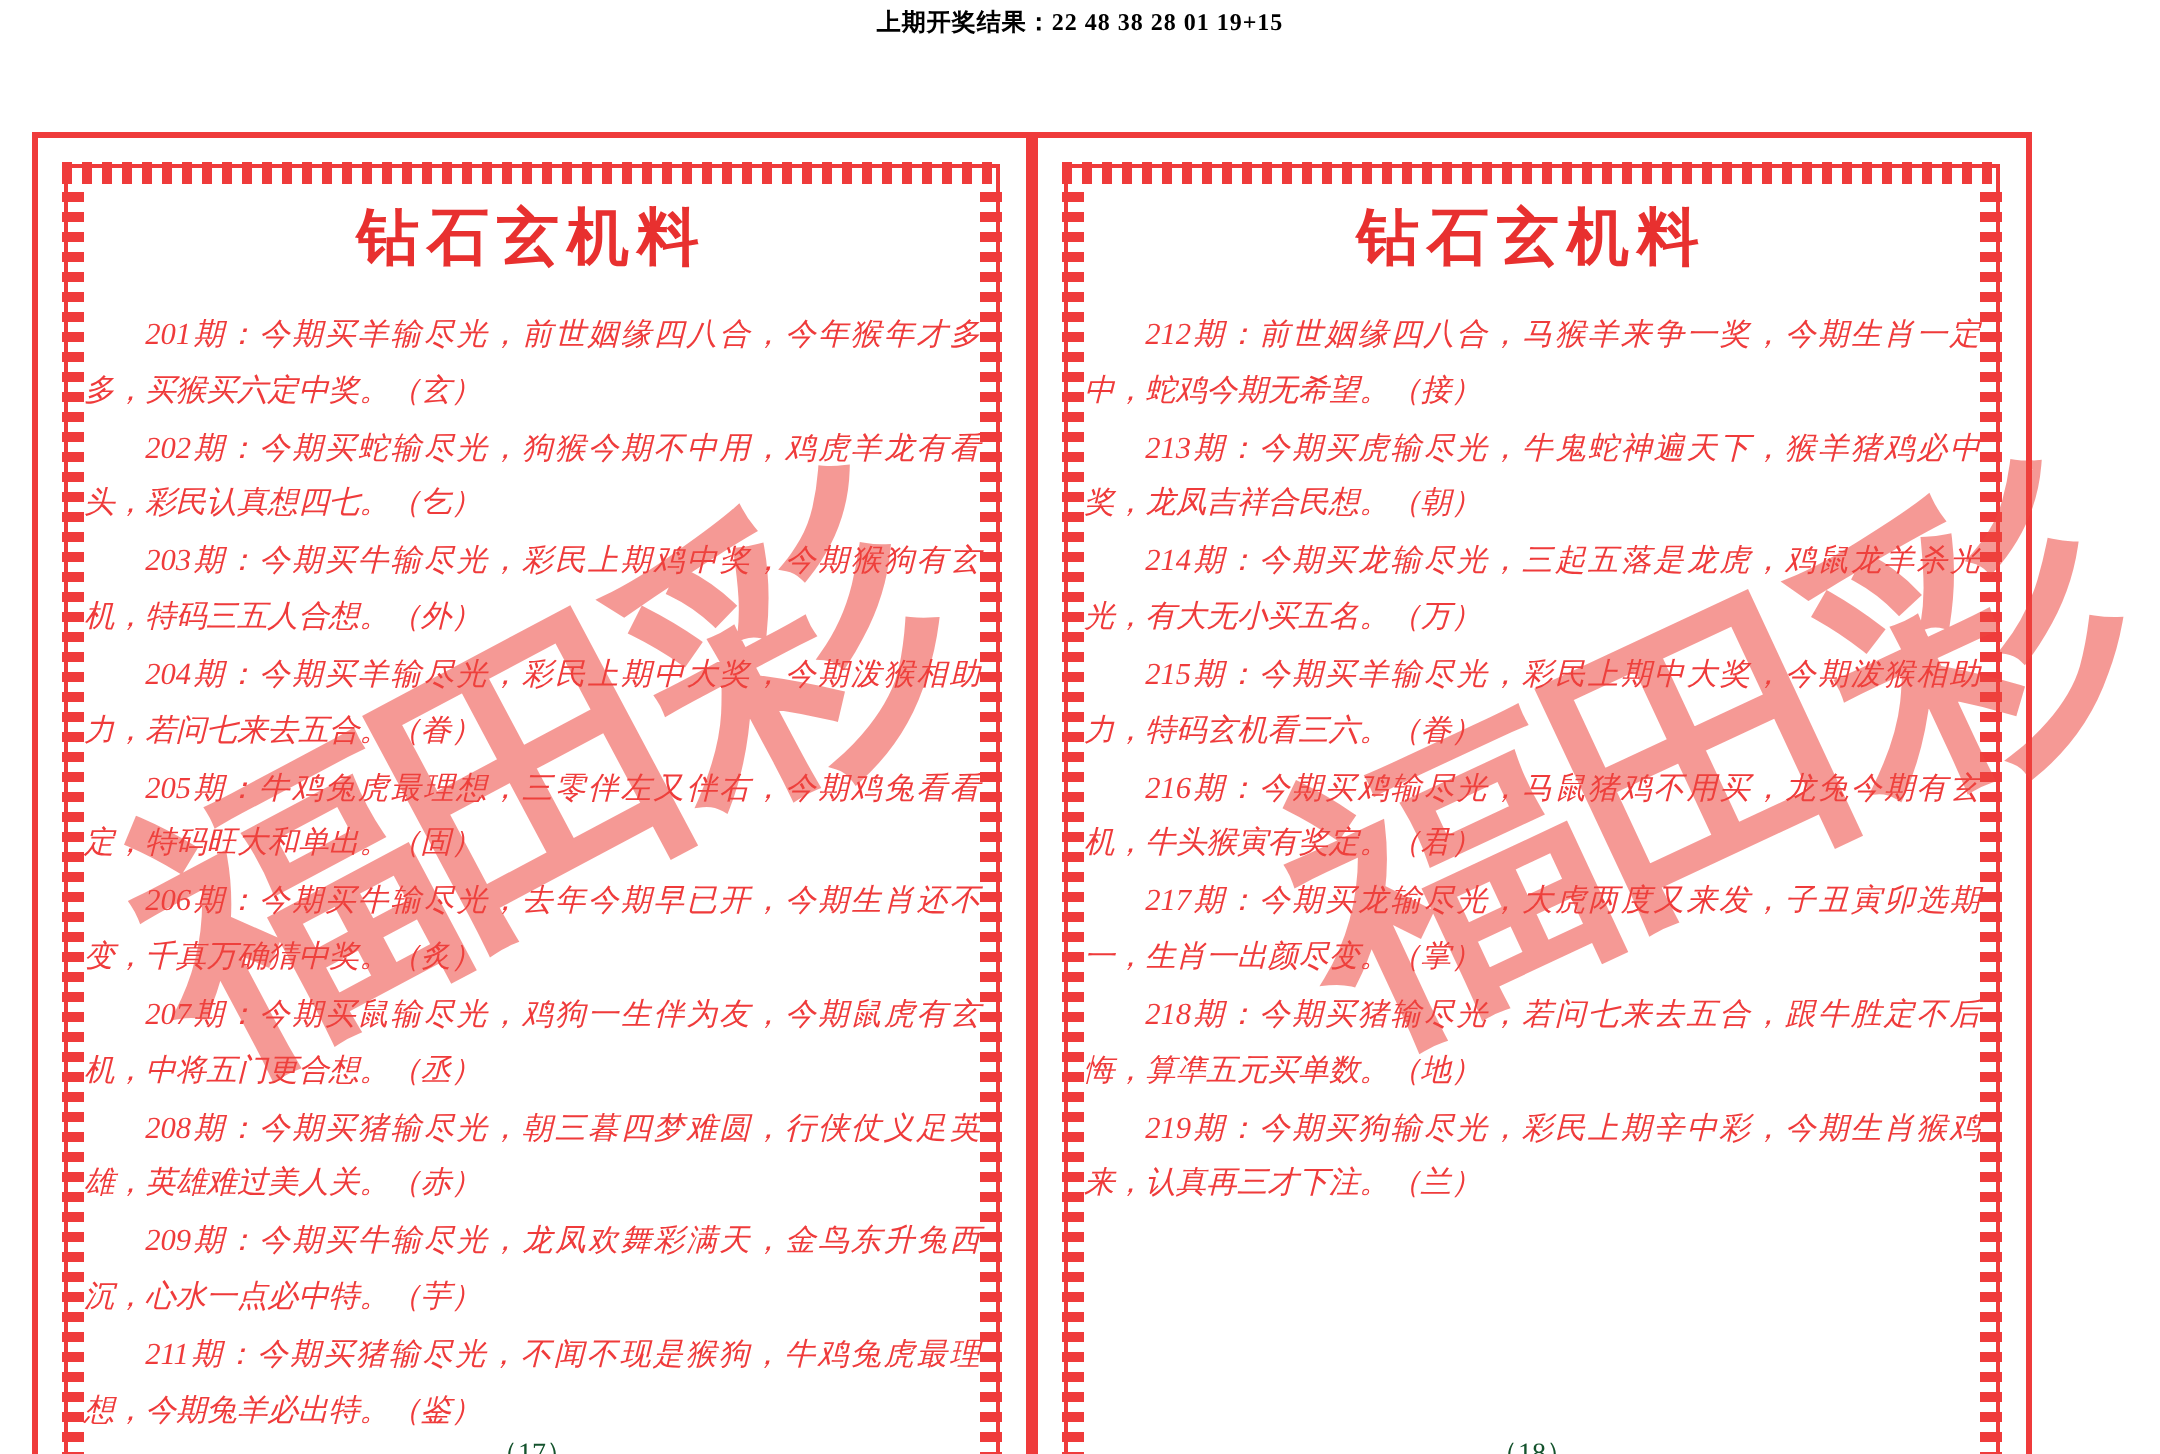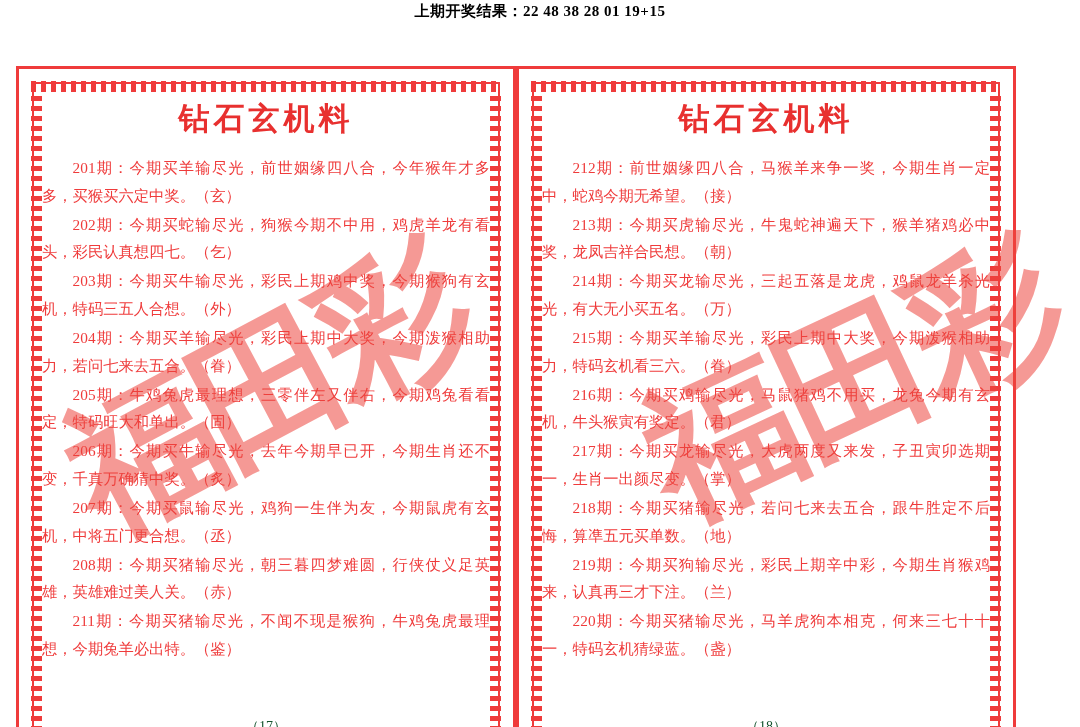--- a/index.html
+++ b/index.html
@@ -16,21 +16,21 @@
   }
   .header {
     position: absolute;
     top: 0;
     left: 0;
     width: 1080px;
     height: 22px;
     display: flex;
     align-items: center;
     justify-content: center;
-    font-size: 15px;
+    font-size: 12px;
     font-weight: bold;
     color: #000;
     letter-spacing: 0.5px;
   }
   .pages {
     position: absolute;
     top: 22px;
     left: 0;
     width: 1080px;
     height: 705px;
@@ -90,20 +90,21 @@
   }
   .entries {
     color: #ef3b3b;
     font-size: 15.3px;
     line-height: 1.82;
   }
   .entry {
     text-indent: 2em;
     margin: 0 0 1px 0;
     text-align: justify;
+    font-style: italic;
   }
   .page-num {
     position: absolute;
     bottom: -2px;
     left: 0;
     width: 100%;
     text-align: center;
     font-size: 14px;
     color: #14532d;
   }
@@ -148,20 +149,21 @@
       <div class="title">钻石玄机料</div>
       <div class="entries">
         <p class="entry">201期：今期买羊输尽光，前世姻缘四八合，今年猴年才多多，买猴买六定中奖。（玄）</p>
         <p class="entry">202期：今期买蛇输尽光，狗猴今期不中用，鸡虎羊龙有看头，彩民认真想四七。（乞）</p>
         <p class="entry">203期：今期买牛输尽光，彩民上期鸡中奖，今期猴狗有玄机，特码三五人合想。（外）</p>
         <p class="entry">204期：今期买羊输尽光，彩民上期中大奖，今期泼猴相助力，若问七来去五合。（眷）</p>
         <p class="entry">205期：牛鸡兔虎最理想，三零伴左又伴右，今期鸡兔看看定，特码旺大和单出。（固）</p>
         <p class="entry">206期：今期买牛输尽光，去年今期早已开，今期生肖还不变，千真万确猜中奖。（炙）</p>
         <p class="entry">207期：今期买鼠输尽光，鸡狗一生伴为友，今期鼠虎有玄机，中将五门更合想。（丞）</p>
         <p class="entry">208期：今期买猪输尽光，朝三暮四梦难圆，行侠仗义足英雄，英雄难过美人关。（赤）</p>
+        <p class="entry">209期：今期买牛输尽光，龙凤欢舞彩满天，金鸟东升兔西沉，心水一点必中特。（芋）</p>
         <p class="entry">211期：今期买猪输尽光，不闻不现是猴狗，牛鸡兔虎最理想，今期兔羊必出特。（鉴）</p>
       </div>
       <div class="page-num">（17）</div>
     </div>
     <div class="watermark wm-left">福田彩</div>
   </div>
 
   <div class="page">
     <div class="border-outer"></div>
     <div class="border-pattern"></div>
@@ -170,20 +172,19 @@
       <div class="title">钻石玄机料</div>
       <div class="entries">
         <p class="entry">212期：前世姻缘四八合，马猴羊来争一奖，今期生肖一定中，蛇鸡今期无希望。（接）</p>
         <p class="entry">213期：今期买虎输尽光，牛鬼蛇神遍天下，猴羊猪鸡必中奖，龙凤吉祥合民想。（朝）</p>
         <p class="entry">214期：今期买龙输尽光，三起五落是龙虎，鸡鼠龙羊杀光光，有大无小买五名。（万）</p>
         <p class="entry">215期：今期买羊输尽光，彩民上期中大奖，今期泼猴相助力，特码玄机看三六。（眷）</p>
         <p class="entry">216期：今期买鸡输尽光，马鼠猪鸡不用买，龙兔今期有玄机，牛头猴寅有奖定。（君）</p>
         <p class="entry">217期：今期买龙输尽光，大虎两度又来发，子丑寅卯选期一，生肖一出颜尽变。（掌）</p>
         <p class="entry">218期：今期买猪输尽光，若问七来去五合，跟牛胜定不后悔，算凖五元买单数。（地）</p>
         <p class="entry">219期：今期买狗输尽光，彩民上期辛中彩，今期生肖猴鸡来，认真再三才下注。（兰）</p>
-        <p class="entry">220期：今期买猪输尽光，马羊虎狗本相克，何来三七十十一，特码玄机猜绿蓝。（盏）</p>
       </div>
       <div class="page-num">（18）</div>
     </div>
     <div class="watermark wm-right">福田彩</div>
   </div>
 
 </div>
 
 </body></html>

